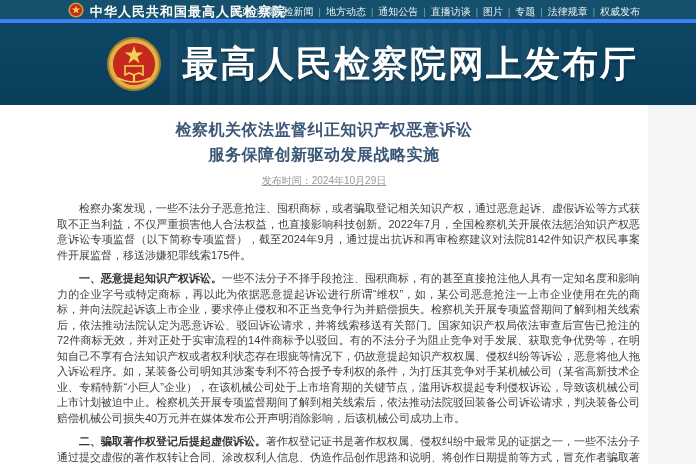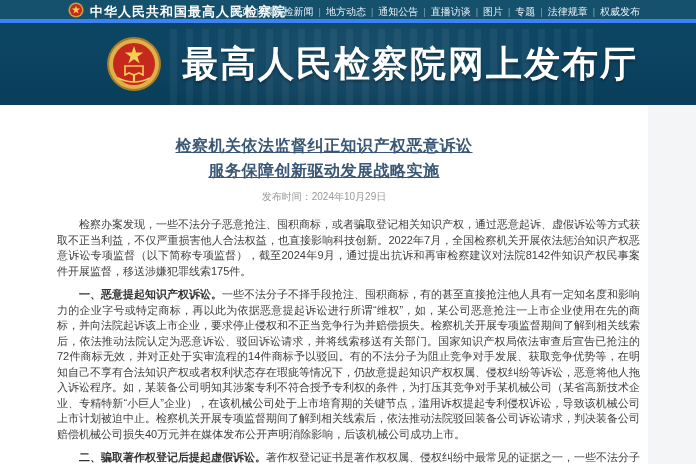--- a/index.html
+++ b/index.html
@@ -107,34 +107,34 @@
   }
   .content-card {
     position: absolute;
     left: 0; top: 0;
     width: 648px;
     height: 359px;
     background: #ffffff;
     overflow: hidden;
   }
   .article-title {
-    margin-top: 28px;
+    margin-top: 12px;
     text-align: center;
     color: #3a5775;
     font-weight: bold;
     font-size: 16px;
     line-height: 25px;
     letter-spacing: 0.5px;
-    text-decoration: underline;
   }
   .publish-date {
     margin-top: 7px;
     text-align: center;
     color: #999999;
     font-size: 10px;
+    text-decoration: underline;
   }
   .article-body {
     margin-top: 13px;
     padding-left: 57px;
     padding-right: 8px;
     color: #404040;
     font-size: 11px;
     line-height: 15.5px;
     text-align: justify;
   }

